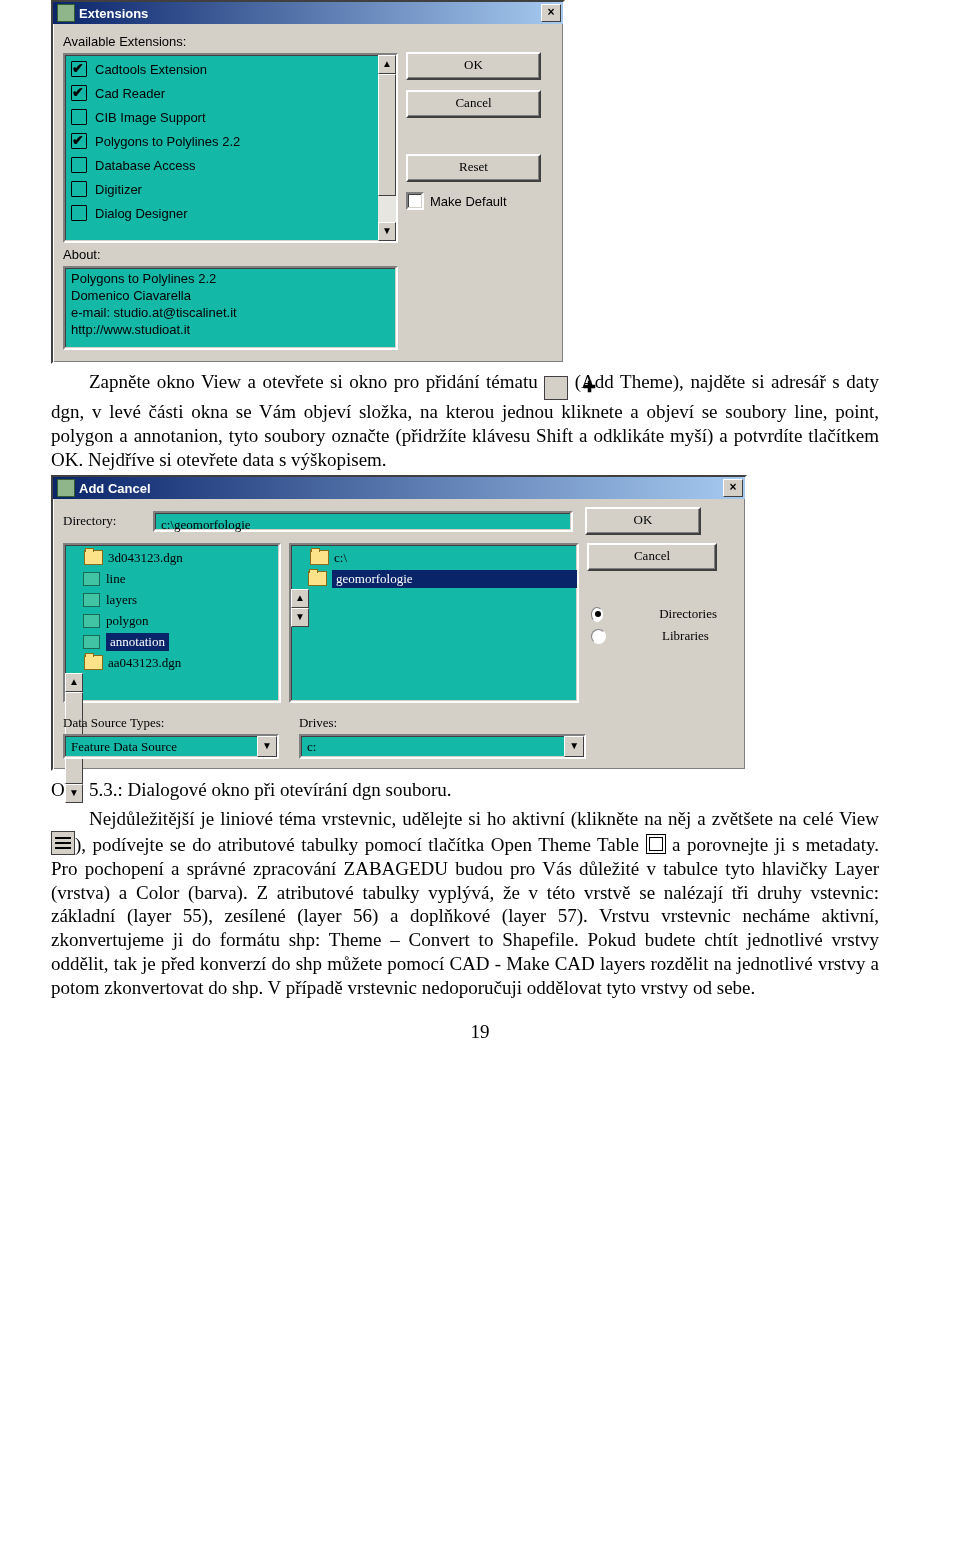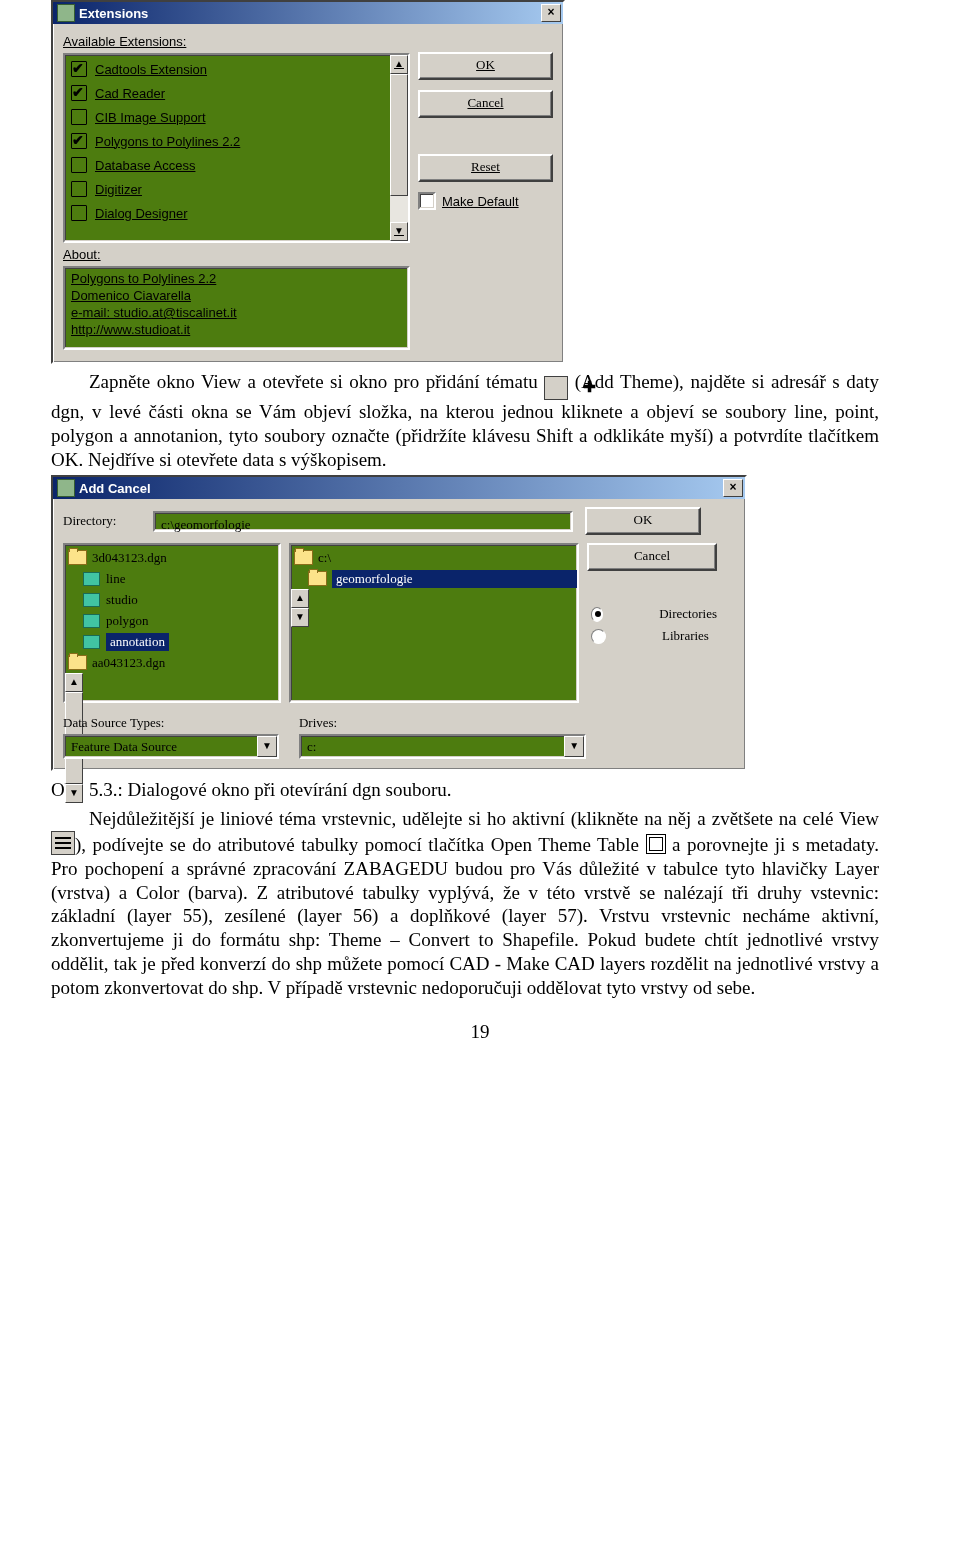--- a/index.html
+++ b/index.html
@@ -4,25 +4,25 @@
 <style>
   body { margin:0; padding:0; background:#fff; font-family:"Times New Roman", Times, serif; font-size:19px; color:#000; }
   .page { width:858px; margin:0 auto; }
   .dialog { border:2px solid #404040; border-right-color:#fff; border-bottom-color:#fff; box-shadow:inset 1px 1px 0 #fff, inset -1px -1px 0 #808080; background:#d4d0c8; position:relative; }
   .dlg1 { width:510px; margin:0 0 4px 0; }
   .dlg2 { width:692px; margin:4px 0 0 0; }
   .title-bar { background:linear-gradient(to right,#0a246a,#a6caf0); height:22px; display:flex; align-items:center; padding:0 2px 0 4px; }
   .title-bar .app-icon { width:16px; height:16px; background:#8fb68a; border:1px solid #365d32; margin-right:4px; }
   .title-bar .txt { color:#fff; font-family:Tahoma,Arial,sans-serif; font-size:13px; font-weight:bold; flex:1; }
   .title-bar .closebtn { width:18px; height:16px; background:#d4d0c8; border:1px solid #fff; border-right-color:#404040; border-bottom-color:#404040; text-align:center; font:bold 12px/14px Arial; }
-  .body { padding:6px 10px 12px 10px; font-family:"Microsoft Sans Serif",Tahoma,Arial,sans-serif; font-size:13px; display:flex;text-decoration:underline; }
+  .body { padding:6px 22px 12px 10px; font-family:"Microsoft Sans Serif",Tahoma,Arial,sans-serif; font-size:13px; display:flex; }
   .lcol { flex:1; }
   .rcol { width:135px; padding-left:8px; }
   .label { margin:4px 0 4px 0; font-size:13px; }
-  .sunken { border:2px solid #808080; border-right-color:#fff; border-bottom-color:#fff; box-shadow:inset -1px -1px 0 #d4d0c8, inset 1px 1px 0 #404040; background:#4d7c0f; }
+  .sunken { border:2px solid #808080; border-right-color:#fff; border-bottom-color:#fff; box-shadow:inset -1px -1px 0 #d4d0c8, inset 1px 1px 0 #404040; background:#14b8a6; }
   .listbox { height:186px; display:flex; }
   .listitems { flex:1; padding:2px 0 0 4px; }
   .li { display:flex; align-items:center; height:24px; }
   .scroll { width:18px; background:#e8e6e0; display:flex; flex-direction:column; }
   .sbtn { height:17px; background:#d4d0c8; border:1px solid #fff; border-right-color:#404040; border-bottom-color:#404040; text-align:center; font:10px/15px Arial; }
   .thumb { background:#d4d0c8; border:1px solid #fff; border-right-color:#404040; border-bottom-color:#404040; }
   .track { flex:1; }
   .ext-check { width:14px; height:14px; border:1px solid #000; border-radius:1px; margin:0 8px 0 2px; position:relative; }
   .ext-check.on::after { content:"✔"; position:absolute; top:-2px; left:0; font-size:14px; font-weight:bold; }
   .about { height:76px; padding:2px 6px; font-size:13px; line-height:17px; }
@@ -36,21 +36,21 @@
   .icon-lines::before { content:""; position:absolute; left:3px; right:3px; top:5px; height:2px; background:#000; box-shadow:0 5px 0 #000, 0 10px 0 #000; }
   .icon-table { display:inline-block; width:18px; height:18px; background:#fff; border:1px solid #000; vertical-align:-3px; position:relative; }
   .icon-table::before { content:""; position:absolute; inset:2px; border:1px solid #000; }
 
   .d2row1 { display:flex; align-items:center; padding:8px 10px 4px 10px; font:13px "Microsoft Sans Serif",Tahoma; }
   .d2row1 .r1-label { width:90px; }
   .textfield { flex:1; height:21px; padding:2px 6px; font:13px/19px "Microsoft Sans Serif"; box-sizing:border-box; }
   .d2row2 { display:flex; padding:4px 10px 4px 10px; gap:8px; font:13px "Microsoft Sans Serif",Tahoma; }
   .filelist { height:156px; }
   .filelist .listitems { padding-left:2px; }
-  .frow { display:flex; align-items:center; height:21px; }
+  .frow { display:flex; align-items:center; height:21px;padding-left:16px; }
   .folder-icon { width:17px; height:13px; background:#fce38a; border:1px solid #8a6d1a; margin:0 5px 0 1px; position:relative; }
   .folder-icon::before { content:""; position:absolute; top:-3px; left:0; width:7px; height:3px; background:#fce38a; border:1px solid #8a6d1a; border-bottom:none; }
   .file-icon { width:15px; height:12px; background:#41c4a3; border:1px solid #1a6b55; margin:0 6px 0 2px; }
   .sel { background:#0a246a; color:#fff; padding:1px 4px; }
   .radios { padding:22px 0 0 4px; }
   .radio-row { display:flex; align-items:center; height:22px;gap:48px; }
   .radio { width:13px; height:13px; border:1px solid #808080; border-right-color:#fff; border-bottom-color:#fff; border-radius:50%; background:#fff; margin-right:8px; position:relative; }
   .radio.on::after { content:""; position:absolute; top:3px; left:3px; width:6px; height:6px; background:#000; border-radius:50%; }
   .d2row3 { display:flex; padding:8px 10px 10px 10px; gap:20px; font:13px "Microsoft Sans Serif",Tahoma; }
   .combo { display:flex; height:21px; }
@@ -155,21 +155,21 @@
             <div class="frow">
                 <span class="folder-icon"></span>
                 <span>3d043123.dgn</span>
               </div>
             <div class="frow" style="padding-left:14px">
                 <span class="file-icon"></span>
                 <span>line</span>
               </div>
             <div class="frow" style="padding-left:14px">
                 <span class="file-icon"></span>
-                <span>studio</span>
+                <span>layers</span>
               </div>
             <div class="frow" style="padding-left:14px">
                 <span class="file-icon"></span>
                 <span>polygon</span>
               </div>
             <div class="frow" style="padding-left:14px">
                 <span class="file-icon"></span>
                 <span class="sel">annotation</span>
               </div>
             <div class="frow">

